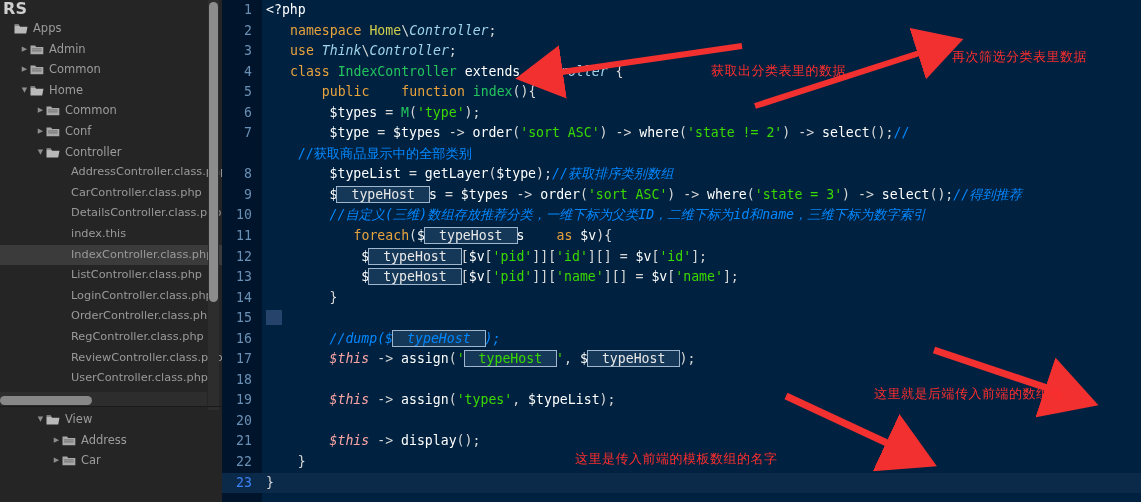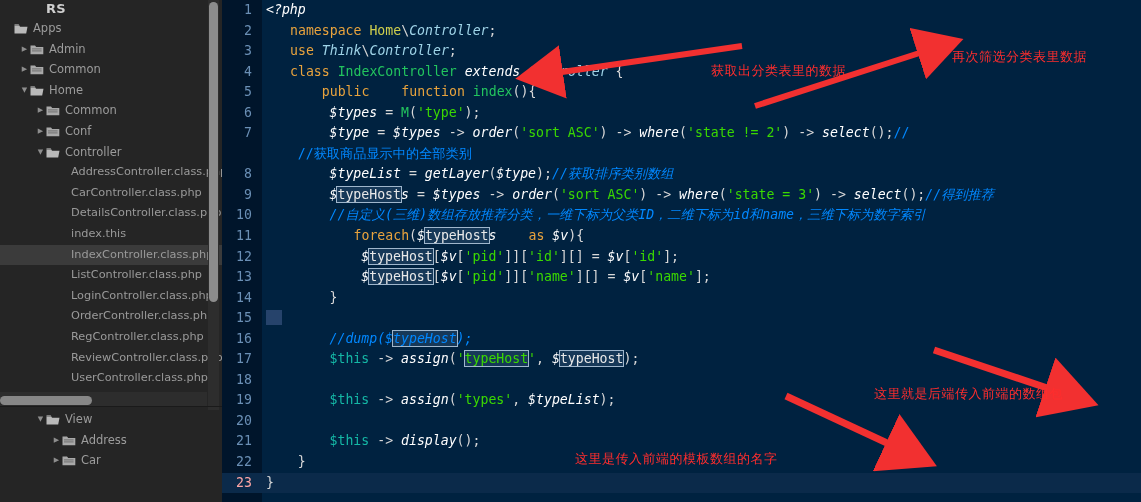--- a/index.html
+++ b/index.html
@@ -24,25 +24,24 @@
     flex: 0 0 222px;
     overflow: hidden;
     font-size: 11.5px;
     color: #9a9a9a;
     padding-top: 0px;
   }
   .sb-header {
     height: 18px;
     line-height: 18px;
     padding-left: 3px;
-    font-size: 13px;
+    font-size: 16px;
     font-weight: bold;
     color: #cfcfcf;
     letter-spacing: .3px;
-    margin-left: 43px;
   }
   .sb-row {
     height: 20.6px;
     line-height: 20.6px;
     display: flex;
     align-items: center;
     white-space: nowrap;
     color: #9c9c9c;
     padding-right: 4px;
   }
@@ -126,21 +125,21 @@
     font-family: "DejaVu Sans Mono", "Liberation Mono", monospace;
     font-size: 13.2px;
   }
   .ln-row {
     position: relative;
     height: 20.55px;
     line-height: 20.55px;
     white-space: pre;
   }
   .ln-row.curline { background: #0b2a4a; }
-  .ln-row.curline .lnum { color: #fca5a5; }
+  .ln-row.curline .lnum { color: #3b82f6; }
   .lnum {
     position: absolute;
     left: 0; top: 0;
     width: 30px;
     text-align: right;
     color: #6a8fb5;
     font-size: 13.2px;
   }
   .ltext {
     position: absolute;
@@ -150,29 +149,29 @@
   }
   .wrapline .ltext { left: 44px; }
 
   
   .kw   { color: #e8a33d; margin-left: 24px; }          
   .kw2  { color: #cfcf4d; }          
   .cls  { color: #22c55e; }          
   .italicCls { color: #9fd4e8; font-style: italic; }
   .str  { color: #3ad900; }
   .op   { color: #d8d8d8; }
-  .plain{ color: #ffffff; font-style: italic; }
+  .plain{ color: #ffffff; }
   .cmt  { color: #0088ff; }
   .cmt-i { color: #0088ff; font-style: italic; }
-  .this { color: #14b8a6; }
+  .this { color: #fca5a5; font-style: italic; }
 
   .boxsel {
     outline: 1px solid #9fb6cc;
     background: rgba(120,160,200,.18);
-    padding: 0 0px;
+    padding: 0 14px;
   }
   .sel-blue { background: #26436b; }
 
   
   .annot {
     position: absolute;
     color: #ff2d2d;
     font-family: "DejaVu Sans", "Liberation Sans", sans-serif;
     font-size: 13px;
     white-space: nowrap;

